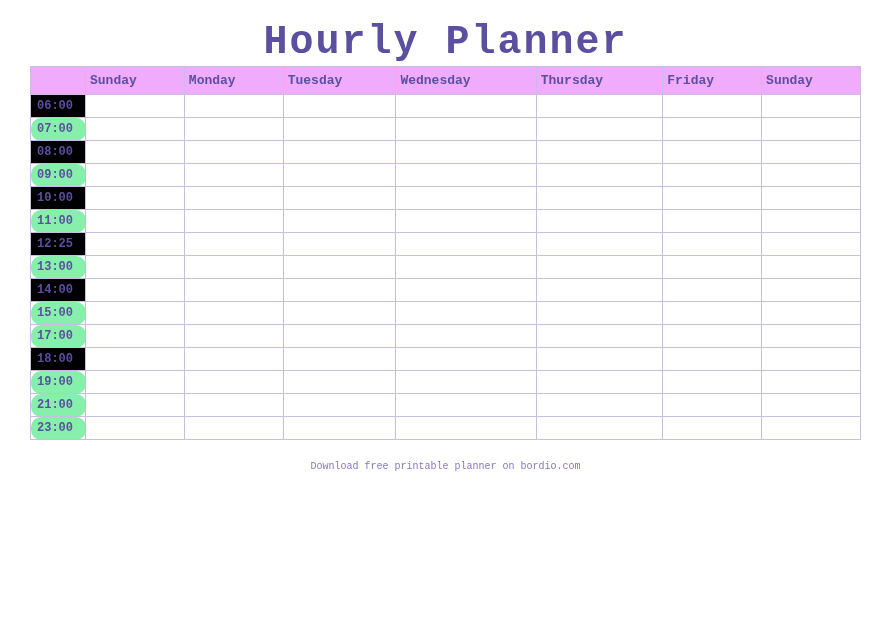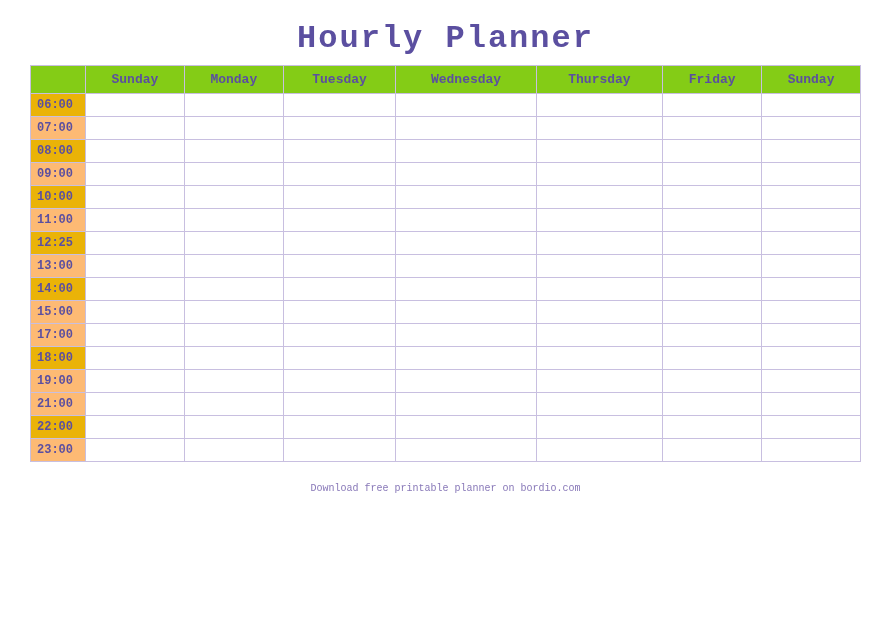--- a/index.html
+++ b/index.html
@@ -20,41 +20,41 @@
     .page {
       background: #fff;
       width: 891px;
       min-height: 631px;
       padding: 20px 30px 20px 30px;
       box-shadow: 0 2px 8px rgba(0,0,0,0.15);
     }
 
     .page-title {
       text-align: center;
-      font-size: 32px;
+      font-size: 40px;
       color: #5b4fa0;
       font-family: 'Courier New', Courier, monospace;
-      margin-bottom: 8px;
+      margin-bottom: 1px;
       letter-spacing: 2px;
     }
 
     .planner-table {
       width: 100%;
       border-collapse: collapse;
       font-family: 'Courier New', Courier, monospace;
     }
 
     .planner-table th {
       color: #5b4fa0;
       font-size: 13px;
       font-weight: bold;
-      text-align: center;
+      text-align: left;
       padding: 6px 4px;
       border: 1px solid #c8bfe0;
-      background: #84cc16;
+      background: #f0abfc;
     }
 
     .planner-table td {
       border: 1px solid #c8bfe0;
       padding: 4px 6px;
       font-size: 12px;
       color: #5b4fa0;
       height: 22px;
     }
 
@@ -68,30 +68,31 @@
     .planner-table td.day-cell {
       background: #fff;
     }
 
     
     .row-shaded td {
       background: #d8d0ea;
     }
 
     .row-shaded td.time-cell {
-      background: #eab308;
+      background: #000000;
       margin-top: 14px;
     }
 
     .row-plain td {
       background: #fff;
     }
 
     .row-plain td.time-cell {
-      background: #fdba74;
+      background: #86efac;
+      border-radius: 10px;
     }
 
     .footer {
       text-align: center;
       font-size: 10px;
       color: #8878b8;
       margin-top: 21px;
       font-family: 'Courier New', Courier, monospace;
     }
   </style>
@@ -250,30 +251,20 @@
         <tr class="row-plain">
           <td class="time-cell">21:00</td>
           <td class="day-cell"></td>
           <td class="day-cell"></td>
           <td class="day-cell"></td>
           <td class="day-cell"></td>
           <td class="day-cell"></td>
           <td class="day-cell"></td>
           <td class="day-cell"></td>
         </tr>
-        <tr class="row-shaded">
-          <td class="time-cell">22:00</td>
-          <td class="day-cell"></td>
-          <td class="day-cell"></td>
-          <td class="day-cell"></td>
-          <td class="day-cell"></td>
-          <td class="day-cell"></td>
-          <td class="day-cell"></td>
-          <td class="day-cell"></td>
-        </tr>
         <tr class="row-plain">
           <td class="time-cell">23:00</td>
           <td class="day-cell"></td>
           <td class="day-cell"></td>
           <td class="day-cell"></td>
           <td class="day-cell"></td>
           <td class="day-cell"></td>
           <td class="day-cell"></td>
           <td class="day-cell"></td>
         </tr>

